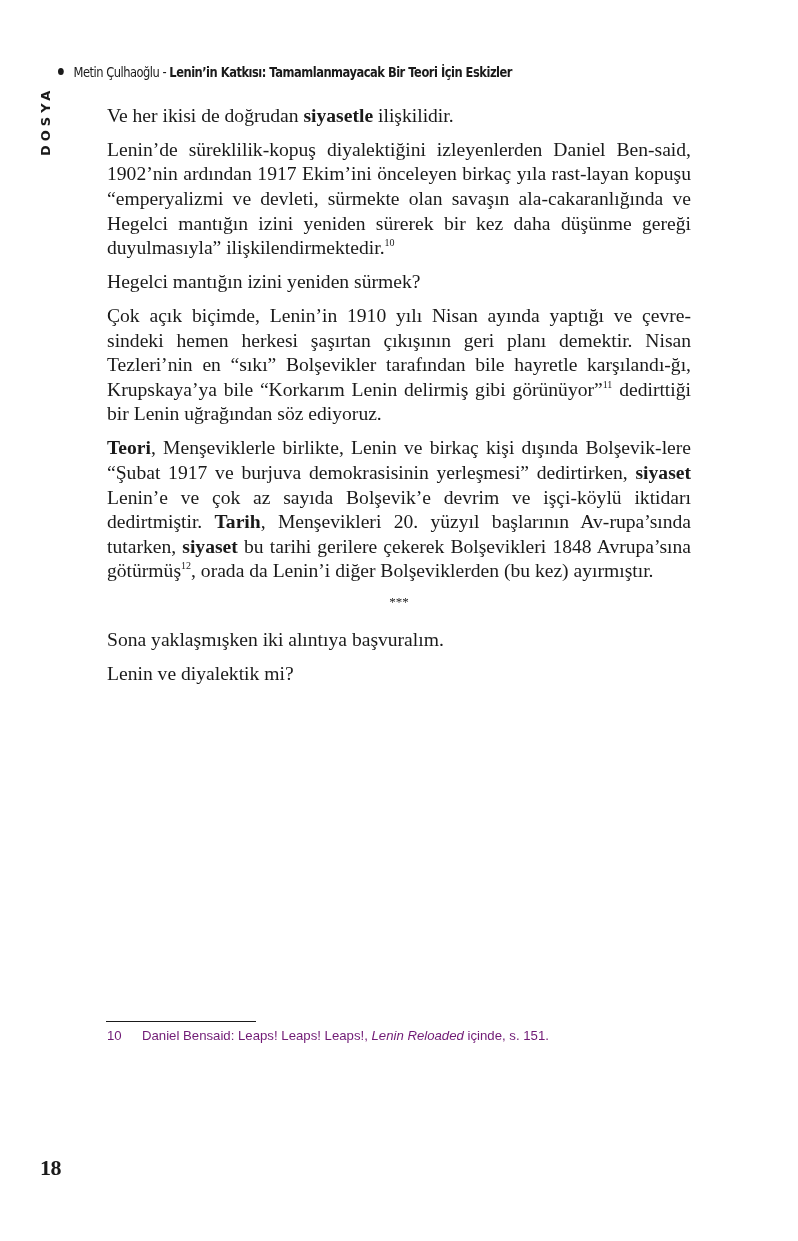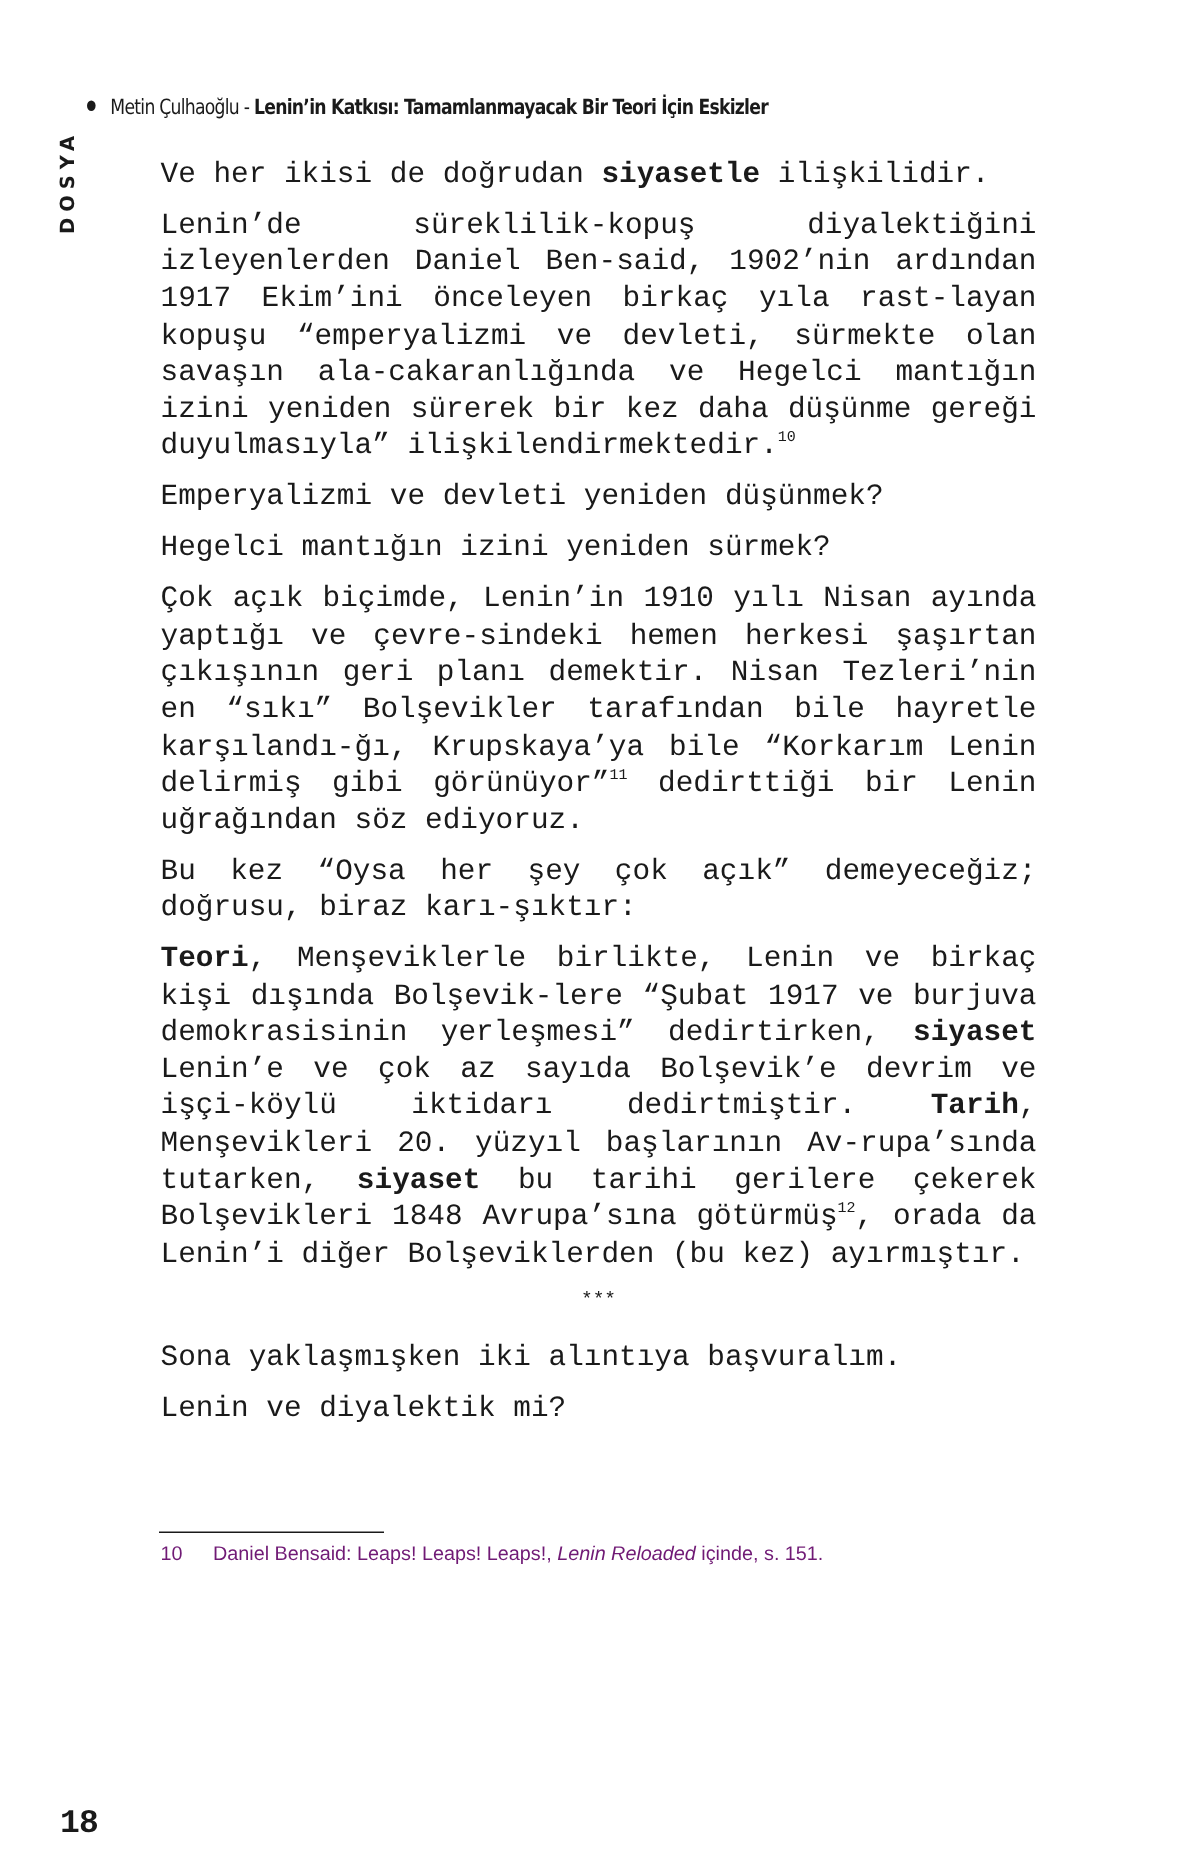--- a/index.html
+++ b/index.html
@@ -53,21 +53,21 @@
       transform: rotate(-90deg);
       transform-origin: left top;
       width: 80px;
       margin-top: 44px;
     }
     .body-text {
       position: absolute;
       left: 107px;
       top: 104px;
       width: 584px;
-      font-family: Liberation Mono, monospace;
+      font-family: Liberation Serif, serif;
       font-size: 19.6px;
       line-height: 24.6px;
       color: #1a1a1a;
     }
     .body-text p {
       margin: 0 0 9.3px 0;
       text-align: justify;
       hyphens: manual;
     }
     .body-text b {
@@ -112,48 +112,45 @@
       display: inline-block;
       width: 35px;
     }
     .footnotes i {
       font-style: italic;
     }
     .page-number {
       position: absolute;
       left: 40px;
       top: 1155px;
-      font-family: Liberation Mono, monospace;
+      font-family: Liberation Serif, serif;
       font-size: 22px;
       font-weight: bold;
       color: #1a1a1a;
       letter-spacing: -0.5px;
-      margin-top: 48px;
     }
   </style>
 </head>
 <body>
 
 <div class="running-head">
   <span class="bullet"></span><span class="author">Metin Çulhaoğlu - </span><span class="title">Lenin’in Katkısı: Tamamlanmayacak Bir Teori İçin Eskizler</span>
 </div>
 
 <div class="section-tag">DOSYA</div>
 
 <div class="body-text">
   <p><span>Ve her ikisi de doğrudan </span><b>siyasetle</b><span> ilişkilidir.</span></p>
 
   <p><span>Lenin’de süreklilik-kopuş diyalektiğini izleyenlerden Daniel Ben-said, 1902’nin ardından 1917 Ekim’ini önceleyen birkaç yıla rast-layan kopuşu “emperyalizmi ve devleti, sürmekte olan savaşın ala-cakaranlığında ve Hegelci mantığın izini yeniden sürerek bir kez daha düşünme gereği duyulmasıyla” ilişkilendirmektedir.</span><sup>10</sup></p>
 
-  <p>Emperyalizmi ve devleti yeniden düşünmek?</p>
   <p>Hegelci mantığın izini yeniden sürmek?</p>
 
   <p><span>Çok açık biçimde, Lenin’in 1910 yılı Nisan ayında yaptığı ve çevre-sindeki hemen herkesi şaşırtan çıkışının geri planı demektir. Nisan Tezleri’nin en “sıkı” Bolşevikler tarafından bile hayretle karşılandı-ğı, Krupskaya’ya bile “Korkarım Lenin delirmiş gibi görünüyor”</span><sup>11</sup><span> dedirttiği bir Lenin uğrağından söz ediyoruz.</span></p>
 
-  <p>Bu kez “Oysa her şey çok açık” demeyeceğiz; doğrusu, biraz karı-şıktır:</p>
 
   <p><b>Teori</b><span>, Menşeviklerle birlikte, Lenin ve birkaç kişi dışında Bolşevik-lere “Şubat 1917 ve burjuva demokrasisinin yerleşmesi” dedirtirken, </span><b>siyaset</b><span> Lenin’e ve çok az sayıda Bolşevik’e devrim ve işçi-köylü iktidarı dedirtmiştir. </span><b>Tarih</b><span>, Menşevikleri 20. yüzyıl başlarının Av-rupa’sında tutarken, </span><b>siyaset</b><span> bu tarihi gerilere çekerek Bolşevikleri 1848 Avrupa’sına götürmüş</span><sup>12</sup><span>, orada da Lenin’i diğer Bolşeviklerden (bu kez) ayırmıştır.</span></p>
 
 
   <p class="stars">***</p>
 
   <p>Sona yaklaşmışken iki alıntıya başvuralım.</p>
   <p>Lenin ve diyalektik mi?</p>
 </div>
 

